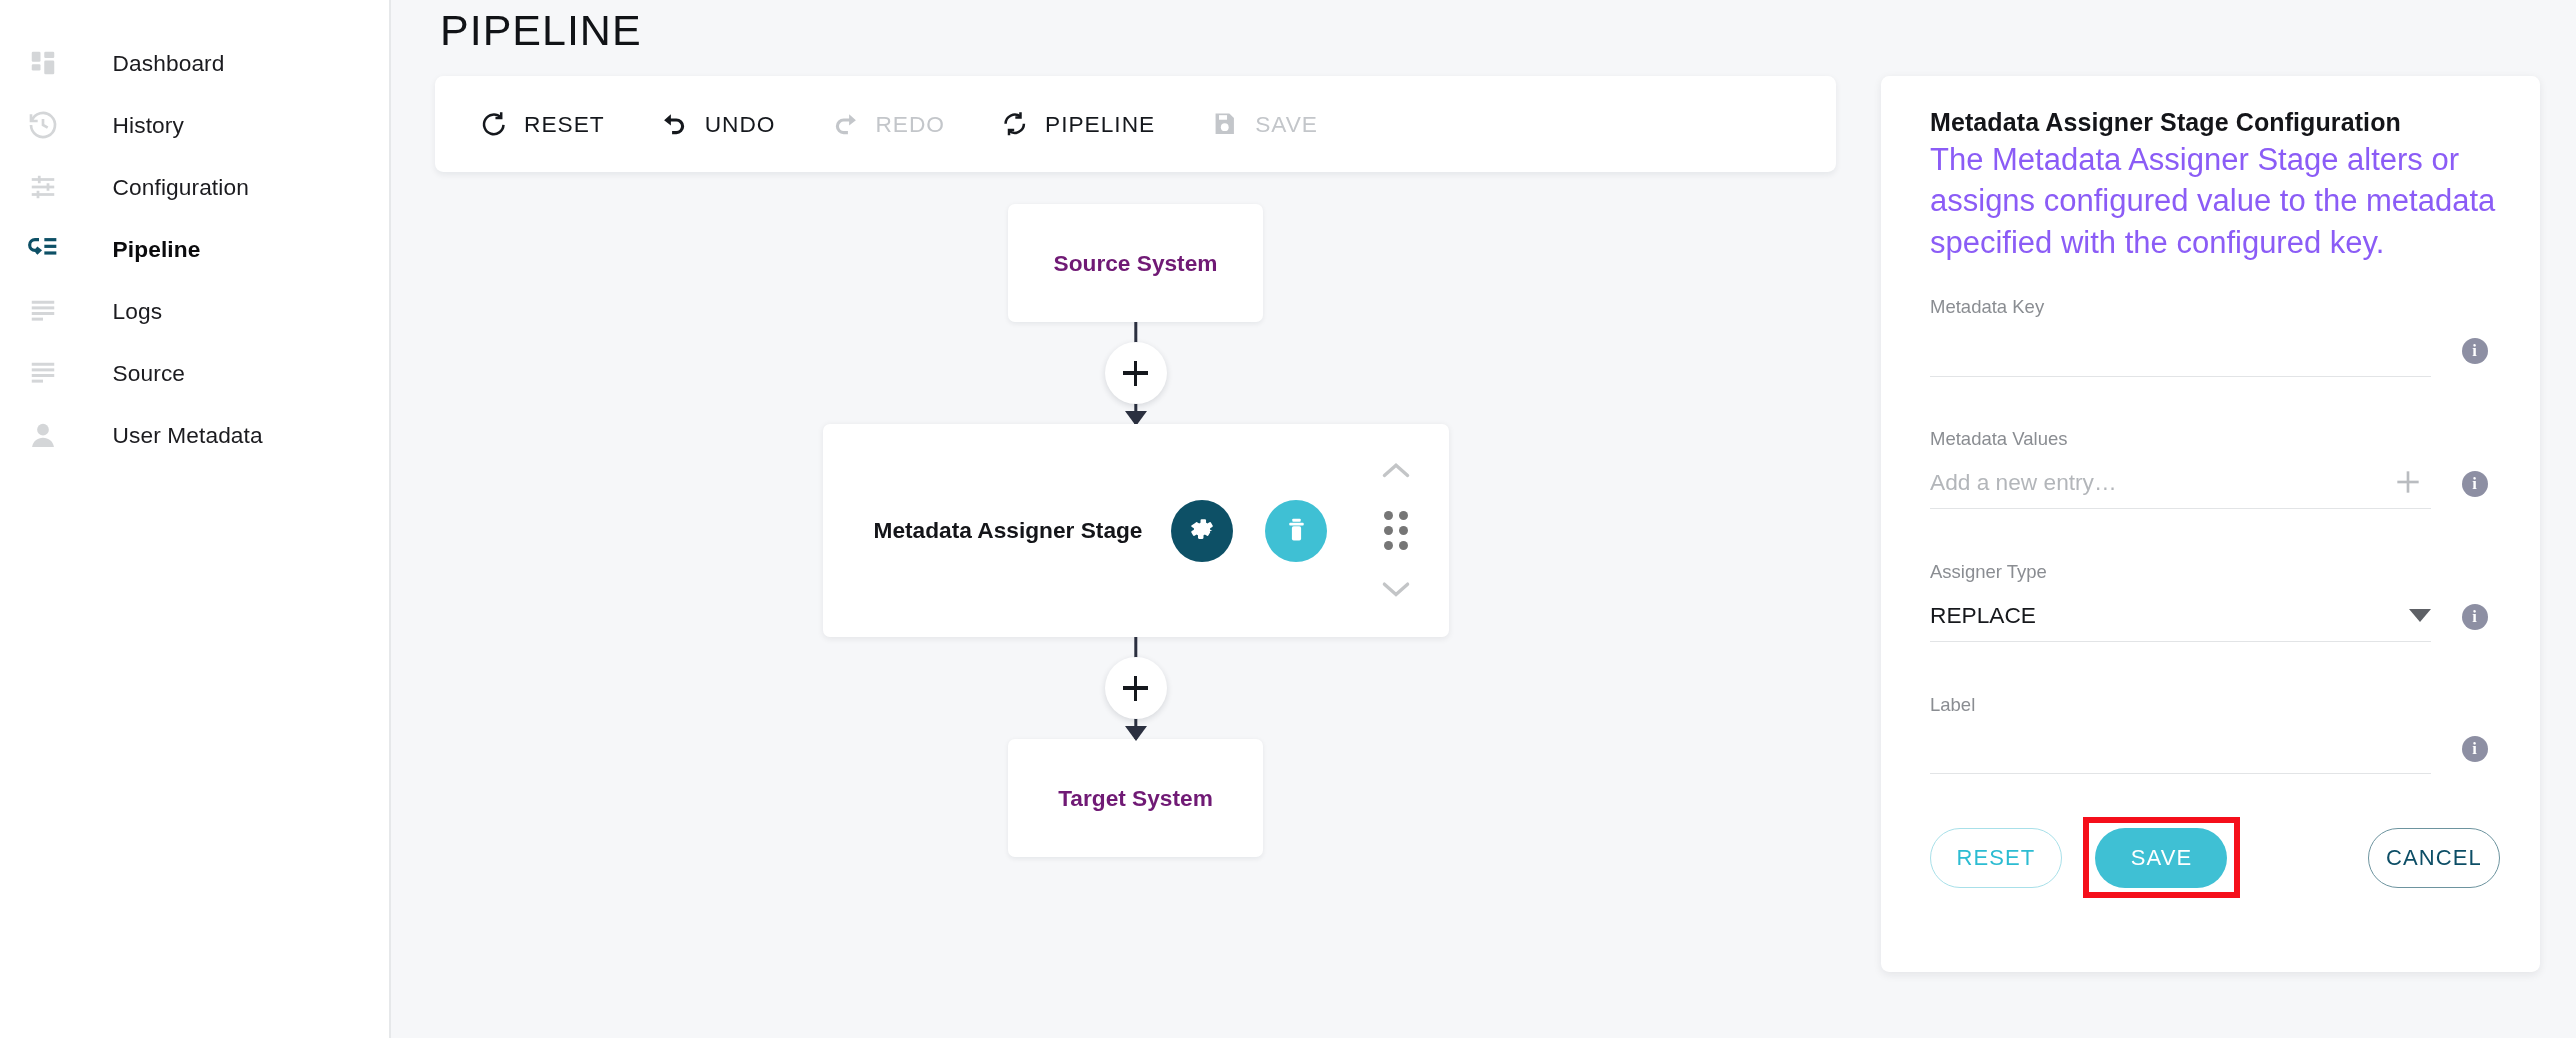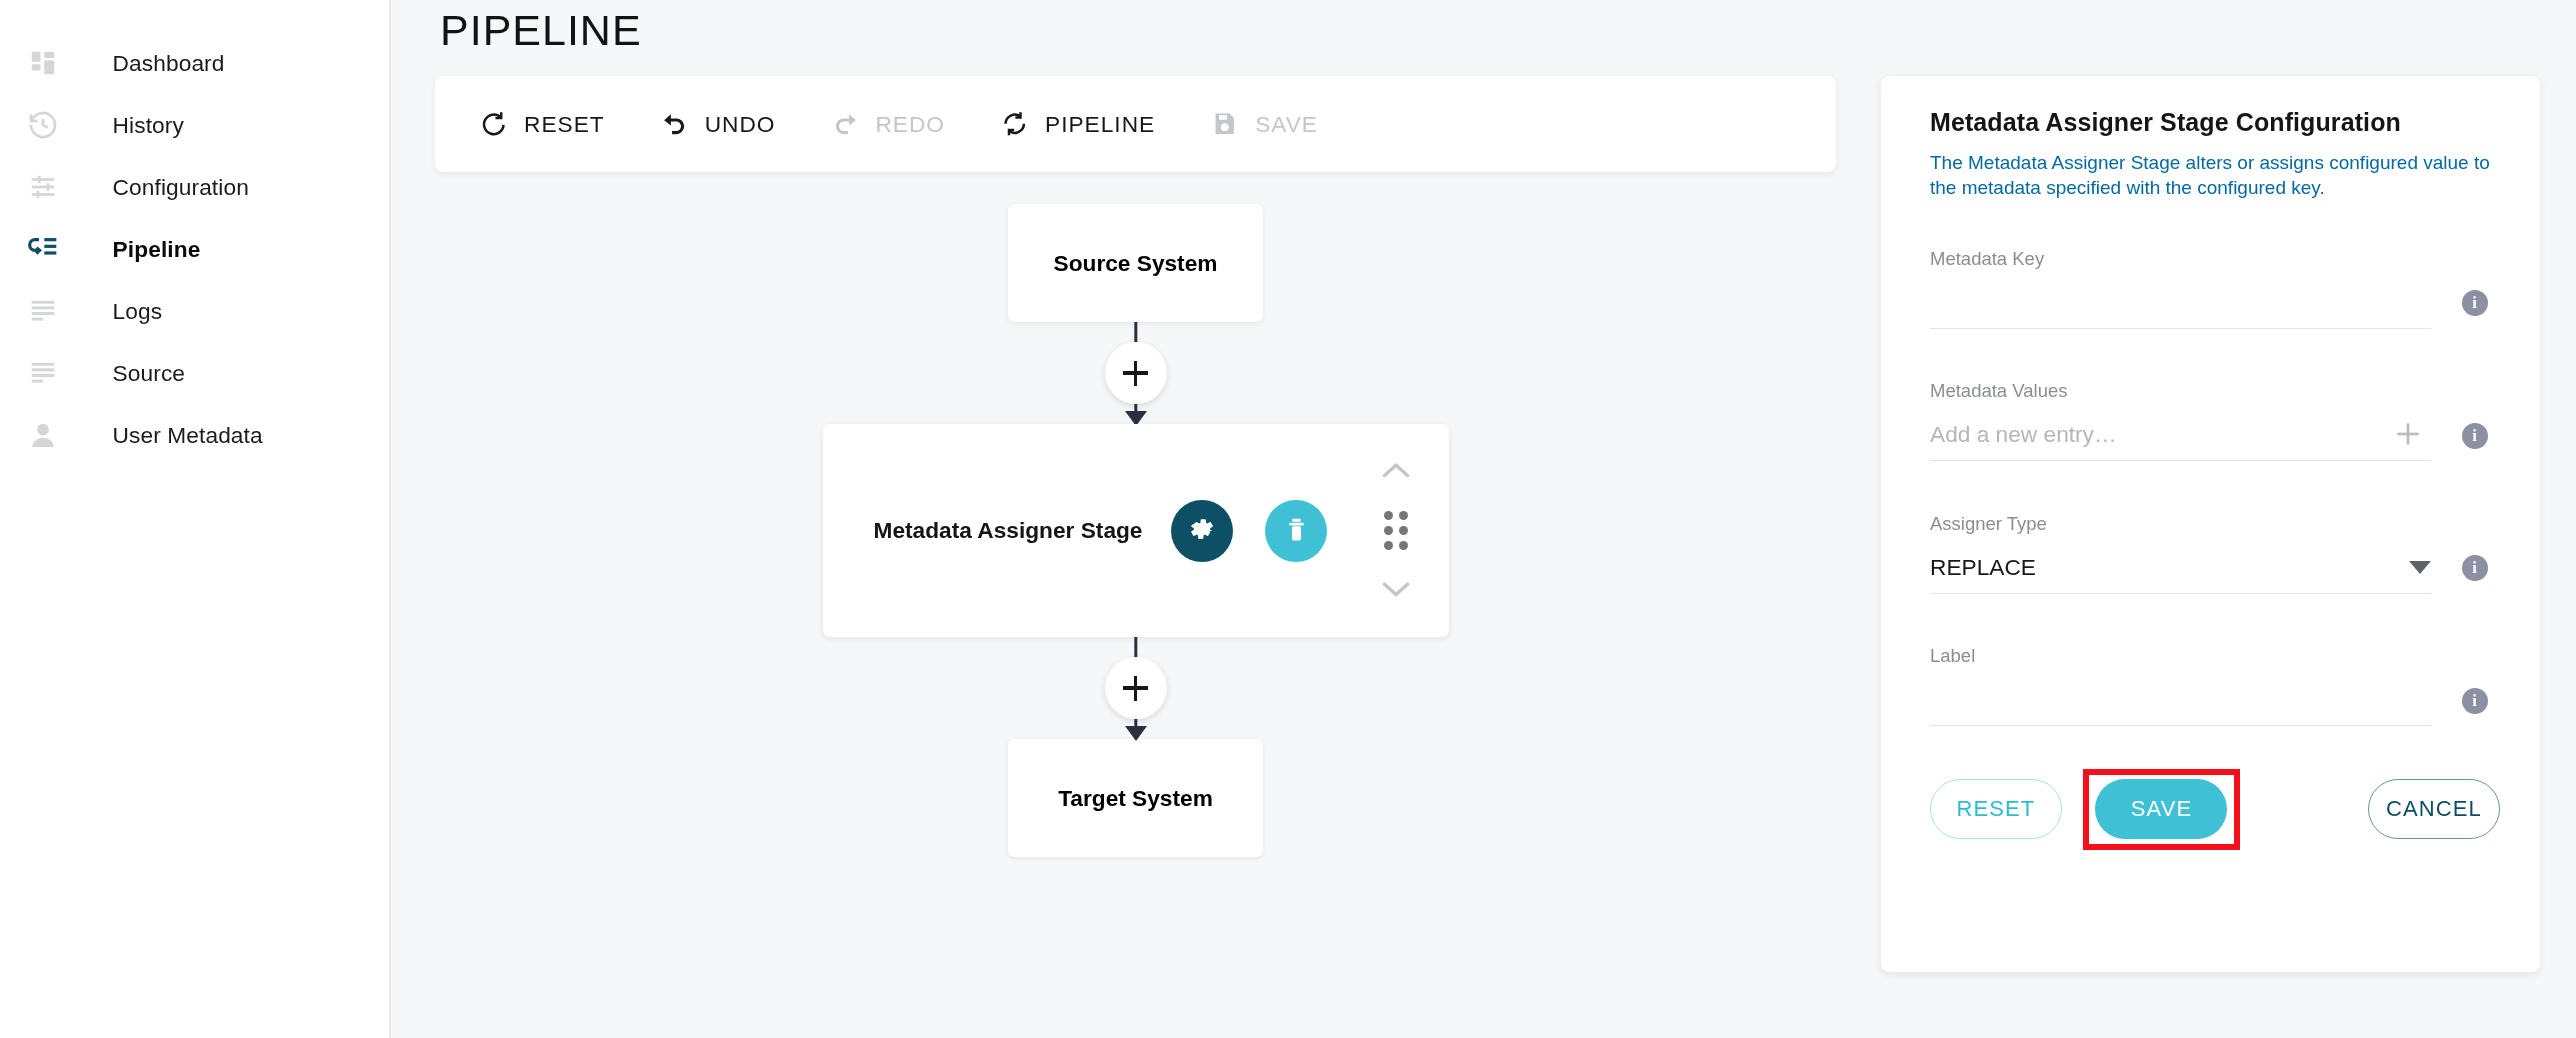--- a/index.html
+++ b/index.html
@@ -102,21 +102,21 @@
     margin-top: 32px;
     display: flex; flex-direction: column; align-items: center;
     position: relative;
   }
   .flow-node {
     background: #fff;
     border-radius: 6.9px;
     box-shadow: 0 1.4px 5.5px rgba(20,25,40,.07);
     width: 255px; height: 118px;
     display: flex; align-items: center; justify-content: center;
-    font-size: 22.7px; font-weight: 700; color: #000000;
+    font-size: 22.7px; font-weight: 700; color: #701a75;
   }
   .connector {
     position: relative;
     width: 100%;
     height: 102px;
     display: flex; align-items: center; justify-content: center;
   }
   .connector .line {
     position: absolute;
     left: 50%; transform: translateX(-50%);
@@ -189,25 +189,25 @@
     flex: 0 0 659px;
     background: #fff;
     border-radius: 8.2px;
     box-shadow: 0 2.1px 8.2px rgba(20,25,40,.08);
     padding: 32px 40px 0 49px;
     min-height: 896px;
     position: relative;
   }
   .cfg-title {
     font-size: 25px; font-weight: 700; color: #141519;
-    margin-bottom: 13px; letter-spacing: 0.1px;
+    margin-bottom: 2px; letter-spacing: 0.1px;
   }
   .cfg-desc {
-    font-size: 19px; line-height: 1.33; color: #0369a1;
-    margin-bottom: 47px;
+    font-size: 31px; line-height: 1.33; color: #8b5cf6;
+    margin-bottom: 33px;
   }
   .field { position: relative; margin-bottom: 13.7px; }
   .field-label {
     font-size: 18.5px; color: #8a8d92; margin-bottom: 6.9px;
   }
   .field-line {
     border-bottom: 1.4px solid #e2e4e6;
     height: 52px;
     display: flex; align-items: center;
     width: 501px;

